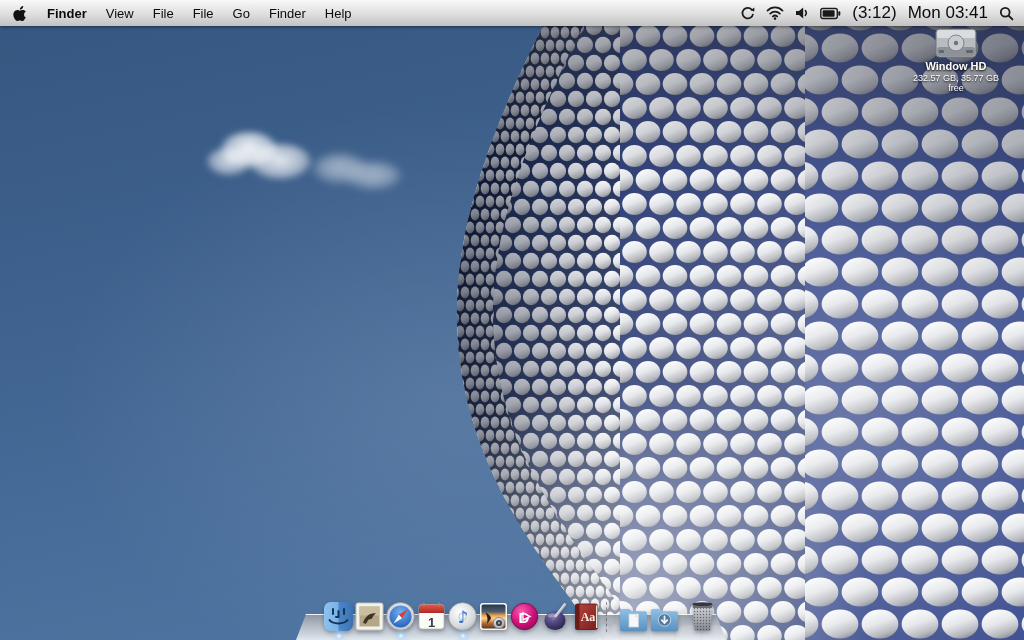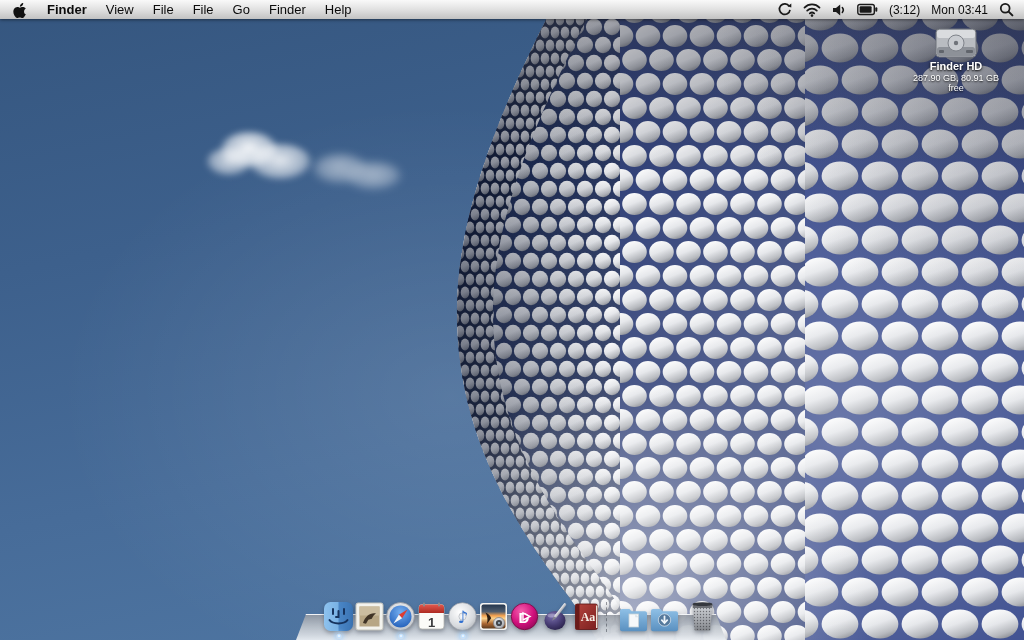--- a/index.html
+++ b/index.html
@@ -17,31 +17,31 @@
     background:radial-gradient(ellipse at 50% 45%, rgba(255,255,255,.97) 0%, rgba(255,255,255,.55) 55%, rgba(255,255,255,0) 75%);}
   .cloud-main{left:206px;top:126px;width:118px;height:66px}
   .cloud-main .p1{left:14px;top:6px;width:58px;height:36px}
   .cloud-main .p2{left:42px;top:18px;width:64px;height:36px;opacity:.9}
   .cloud-main .p3{left:0px;top:22px;width:46px;height:28px;opacity:.8}
   .cloud-wisp{left:306px;top:146px;width:100px;height:52px;opacity:.55;filter:blur(4px)}
   .cloud-wisp .p1{left:6px;top:8px;width:56px;height:30px}
   .cloud-wisp .p2{left:38px;top:16px;width:58px;height:28px}
 
   
-  .menubar{position:absolute;top:0;left:0;right:0;height:19px;z-index:20;
+  .menubar{position:absolute;top:0;left:0;right:0;height:26px;z-index:20;
     background:linear-gradient(#f9f9f9,#dedede 55%,#c2c2c2);
     box-shadow:0 1px 3px rgba(0,0,0,.45);
     display:flex;align-items:center;font-size:13px;color:#0b0b0b;}
   .mb-left{display:flex;align-items:center;padding-left:13px;gap:19px;flex:1}
   .mb-item{line-height:19px;white-space:nowrap;cursor:default}
   .mb-item.active{font-weight:700}
   .apple{display:flex;align-items:center;margin-right:1px}
   .mb-right{display:flex;align-items:center;gap:11px;padding-right:10px}
   .mb-right svg{display:block}
-  .mb-text{font-size:12px;white-space:nowrap}
+  .mb-text{font-size:17px;white-space:nowrap}
 
   
   .desktop-icon{position:absolute;left:911px;top:27px;width:90px;z-index:5;
     display:flex;flex-direction:column;align-items:center;gap:1px;color:#fff;text-align:center;cursor:default}
   .di-label{font-size:11px;font-weight:700;text-shadow:0 1px 2px rgba(0,0,0,.9),0 0 4px rgba(0,0,0,.45)}
   .di-info{font-size:9px;text-shadow:0 1px 2px rgba(0,0,0,.9)}
 
   
   .dock{position:absolute;left:0;bottom:0;width:1024px;height:48px;z-index:15}
   .shelf{position:absolute;left:296px;bottom:0;width:430px;height:25px;
@@ -208,22 +208,22 @@
   <svg width="46" height="32" viewBox="0 0 46 32">
     <rect x="3" y="2" width="40" height="28" rx="3.5" fill="#b9bcc1"></rect>
     <rect x="3" y="2" width="40" height="28" rx="3.5" fill="none" stroke="#6f737a" stroke-width="1"></rect>
     <rect x="4" y="3" width="38" height="8" rx="2.5" fill="#dadcdf"></rect>
     <rect x="4" y="20" width="38" height="9" rx="2.5" fill="#8d9198"></rect>
     <circle cx="23" cy="16" r="8" fill="#c9ccd1" stroke="#7e8289" stroke-width="1"></circle>
     <circle cx="23" cy="16" r="2.2" fill="#6f737a"></circle>
     <rect x="33" y="23" width="7" height="3" rx="1" fill="#60646b"></rect>
     <rect x="6" y="23" width="5" height="3" rx="1" fill="#60646b"></rect>
   </svg>
-  <span class="di-label">Finder HD</span>
-  <span class="di-info">287.90 GB, 80.91 GB free</span>
+  <span class="di-label">Window HD</span>
+  <span class="di-info">232.57 GB, 35.77 GB free</span>
 </div>
 
 <div class="dock">
   <div class="shelf"></div>
   <div class="dock-icons">
 
     <div class="dock-item running">
       <svg width="31" height="31" viewBox="0 0 31 31">
         <defs>
             <linearGradient id="fg" x1="0" y1="0" x2="1" y2="0">

